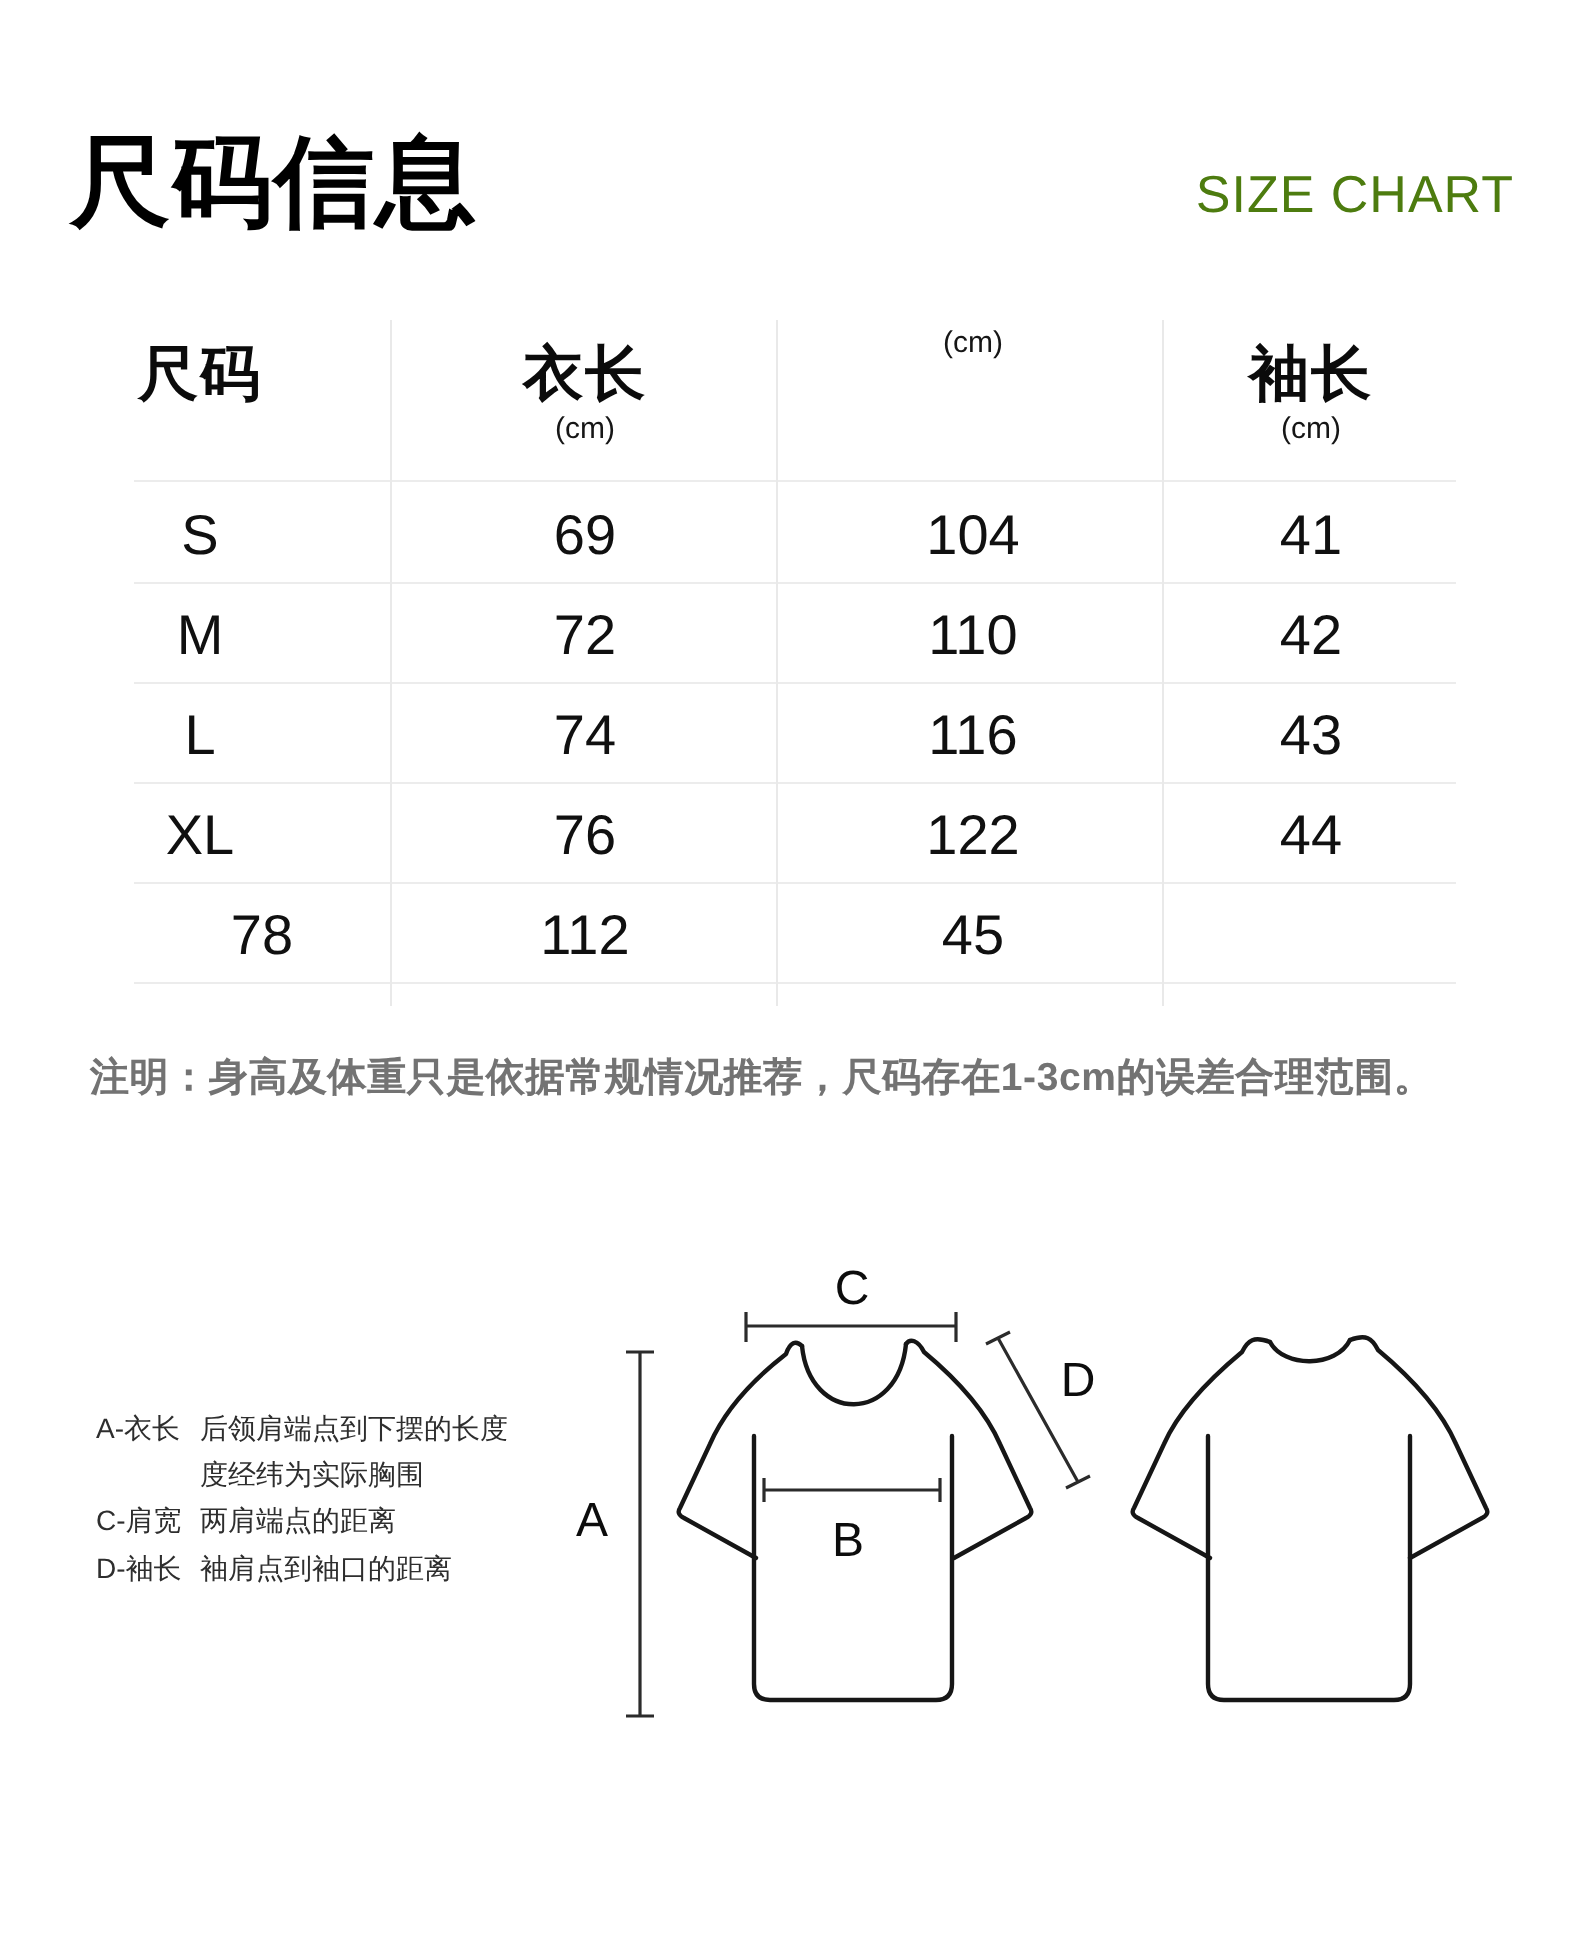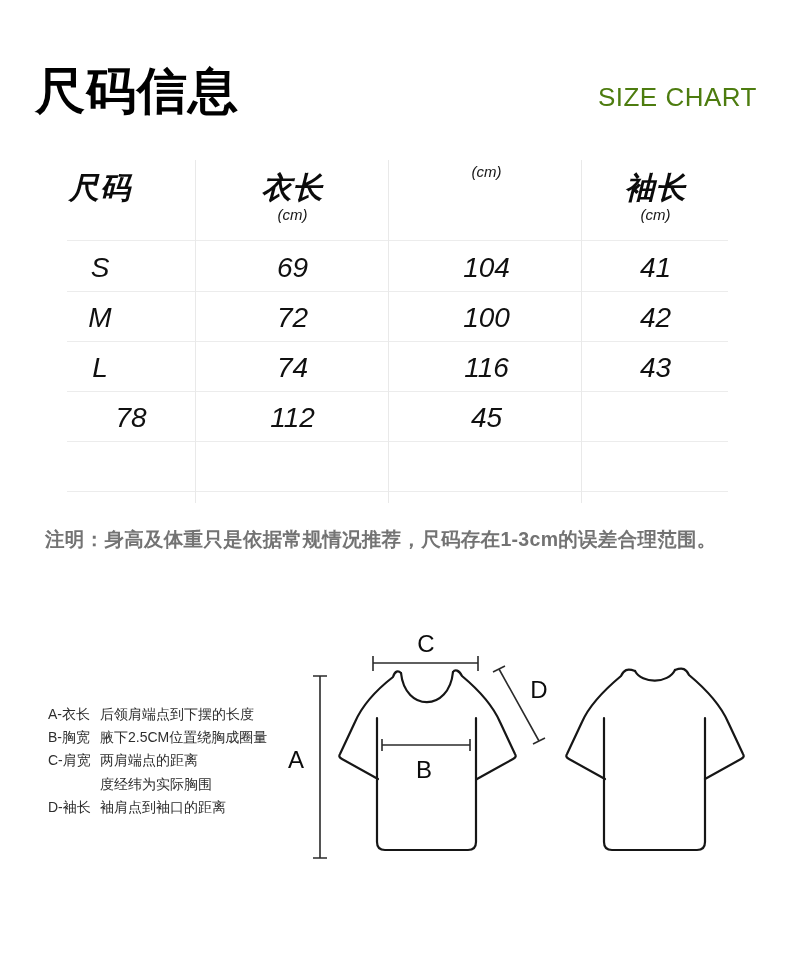--- a/index.html
+++ b/index.html
@@ -14,21 +14,21 @@
   }
   .title-en{
     position:absolute;right:33px;top:80px;font-size:26px;line-height:34px;
     font-weight:400;letter-spacing:.5px;color:#4d7c0f;
   }
   
   .gl-h{position:absolute;left:67px;width:661px;height:1px;background:#ececec;}
   .gl-v{position:absolute;top:160px;height:343px;width:1px;background:#e9e9e9;}
   
   .size-table{position:absolute;left:67px;top:163px;width:661px;}
-  .trow{display:grid;grid-template-columns:128px 195px 193px 145px;font-style:italic;}
+  .trow{display:grid;grid-template-columns:128px 195px 193px 145px;}
   .thead{height:77px;}
   .th{text-align:center;}
   .th .label{display:block;font-size:30px;font-weight:800;line-height:36px;
     padding-top:7px;letter-spacing:1px;color:#0b0b0b;}
   .th .unit{display:block;font-size:15px;line-height:17px;font-weight:400;color:#161616;}
   .pad-first{padding-right:62px;}
   .tbody-row{height:50px;}
   .tbody-row.tall{height:51px;}
   .td{font-size:28px;font-weight:500;color:#101010;display:flex;align-items:center;
     justify-content:center;padding-top:4px;box-sizing:border-box;}
@@ -86,54 +86,56 @@
 
   <div class="trow tbody-row tall">
     <div class="td pad-first">S</div>
     <div class="td">69</div>
     <div class="td">104</div>
     <div class="td">41</div>
   </div>
   <div class="trow tbody-row">
     <div class="td pad-first">M</div>
     <div class="td">72</div>
-    <div class="td">100</div>
+    <div class="td">110</div>
     <div class="td">42</div>
   </div>
   <div class="trow tbody-row">
     <div class="td pad-first">L</div>
     <div class="td">74</div>
     <div class="td">116</div>
     <div class="td">43</div>
+  </div>
+  <div class="trow tbody-row">
+    <div class="td pad-first">XL</div>
+    <div class="td">76</div>
+    <div class="td">122</div>
+    <div class="td">44</div>
   </div>
   <div class="trow tbody-row">
     <div class="td">78</div>
     <div class="td">112</div>
     <div class="td">45</div>
   </div>
 </div>
 
 <div class="note">注明：身高及体重只是依据常规情况推荐，尺码存在1-3cm的误差合理范围。</div>
 
 <div class="legend">
   <div class="legend-row">
     <span class="legend-label">A-衣长</span>
     <span class="legend-desc">后领肩端点到下摆的长度</span>
   </div>
   <div class="legend-row">
-    <span class="legend-label">B-胸宽</span>
-    <span class="legend-desc">腋下2.5CM位置绕胸成圈量</span>
+    <span class="legend-label"></span>
+    <span class="legend-desc">度经纬为实际胸围</span>
   </div>
   <div class="legend-row">
     <span class="legend-label">C-肩宽</span>
     <span class="legend-desc">两肩端点的距离</span>
-  </div>
-  <div class="legend-row">
-    <span class="legend-label"></span>
-    <span class="legend-desc">度经纬为实际胸围</span>
   </div>
   <div class="legend-row">
     <span class="legend-label">D-袖长</span>
     <span class="legend-desc">袖肩点到袖口的距离</span>
   </div>
 </div>
 
 <svg class="diagram" width="520" height="270" viewBox="270 615 520 270" xmlns="http://www.w3.org/2000/svg">
 
   <g>

